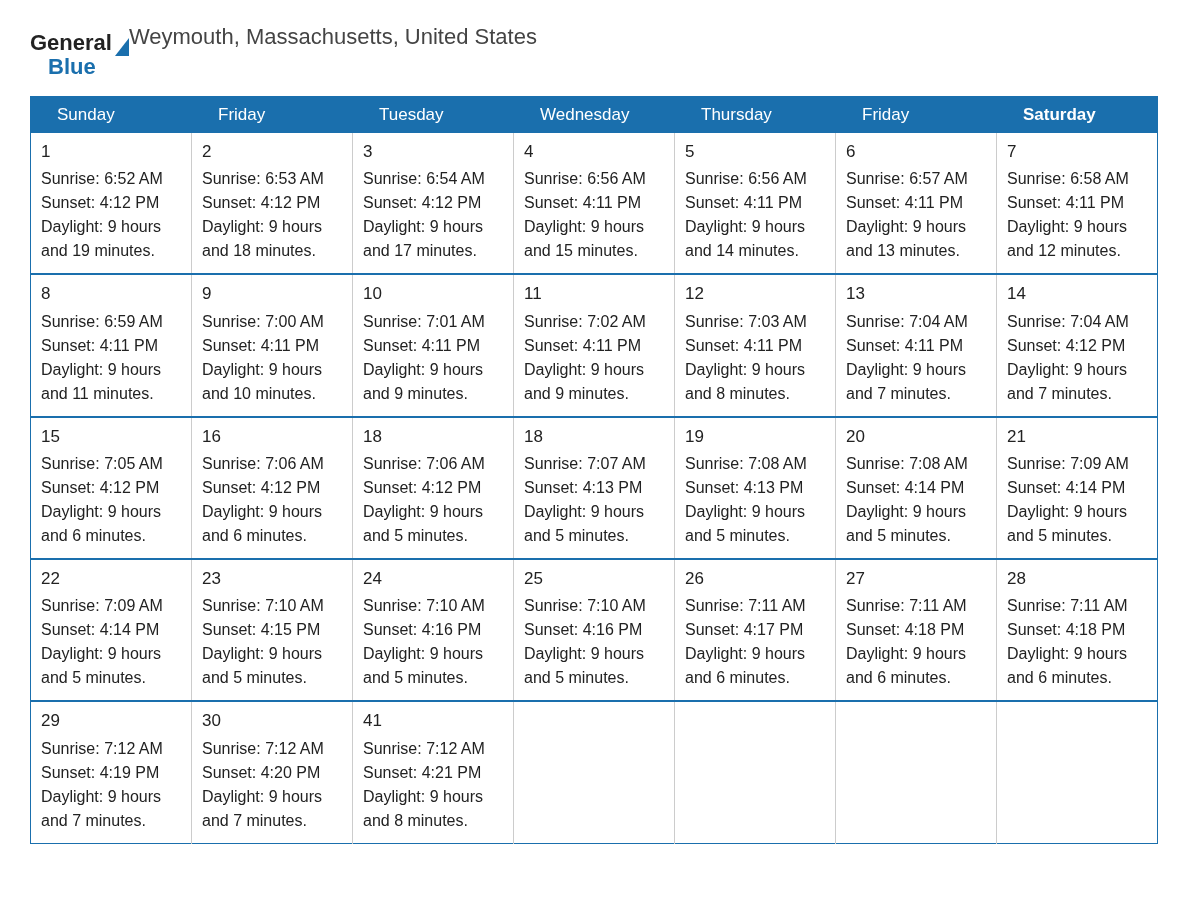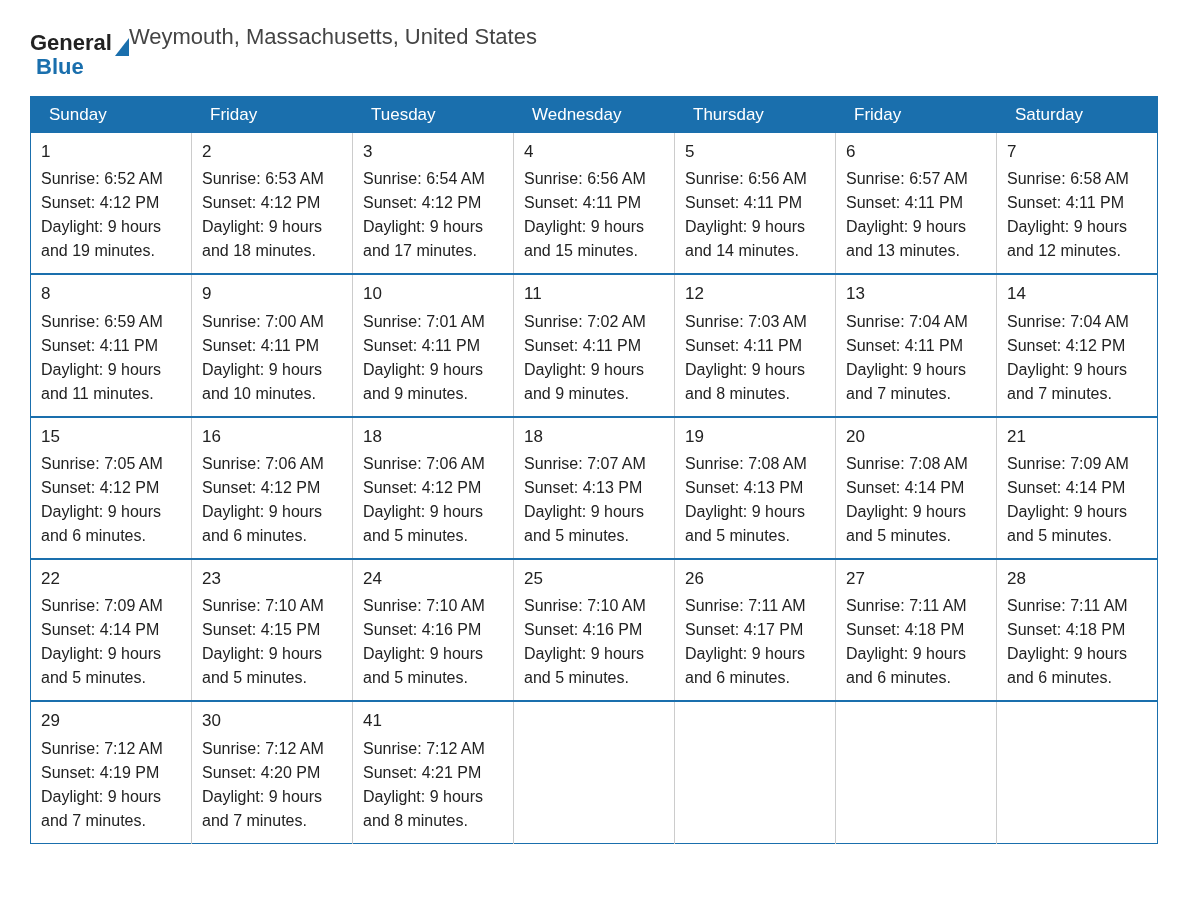--- a/index.html
+++ b/index.html
@@ -40,21 +40,21 @@
       margin-left: 3px;
       margin-bottom: 0;
       position: relative;
       top: 4px;
     }
     .logo-blue {
       font-size: 22px;
       font-weight: bold;
       color: #1a6fad;
       margin-top: -2px;
-      margin-left: 6px;
+      margin-left: 18px;
     }
     .title-area {
       text-align: right;
     }
     .main-title {
       font-size: 52px;
       font-weight: normal;
       color: #111;
       line-height: 1.1;
     }
@@ -67,25 +67,25 @@
     .calendar {
       width: 100%;
       border-collapse: collapse;
       border: 1.5px solid #1a6fad;
     }
     .calendar th {
       background: #1a6fad;
       color: #fff;
       font-size: 17px;
       font-weight: normal;
-      padding: 8px 18px;
+      padding: 8px 26px;
       text-align: left;
       border-right: 1.5px solid #1a6fad;
     }
-    .calendar th:last-child { border-right: none; }
+    .calendar th:last-child { border-right: none; font-weight: bold; }
     .calendar td {
       vertical-align: top;
       padding: 6px 10px 10px 10px;
       border-right: 1px solid #ccc;
       border-bottom: 2px solid #1a6fad;
       width: calc(100%/7);
       font-size: 13.5px;
       line-height: 1.55;
       background: #fff;
     }

